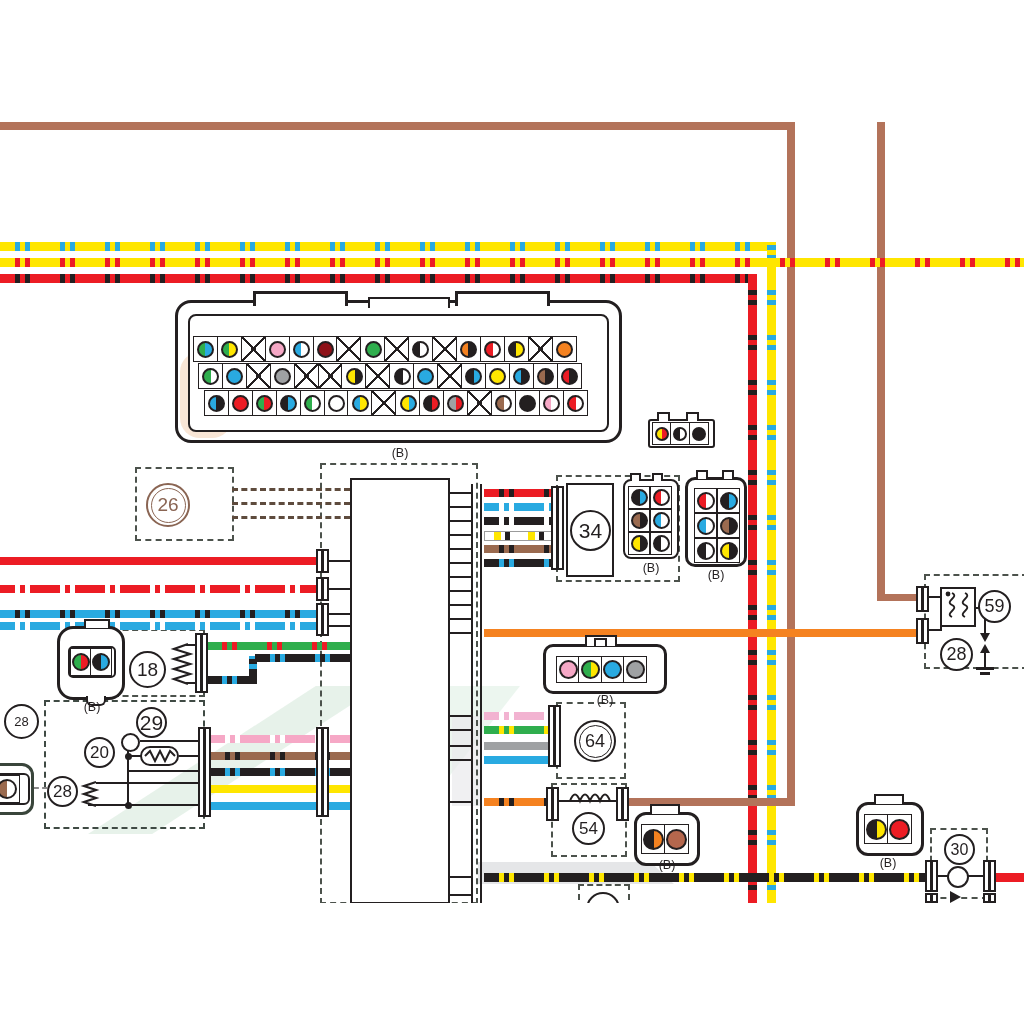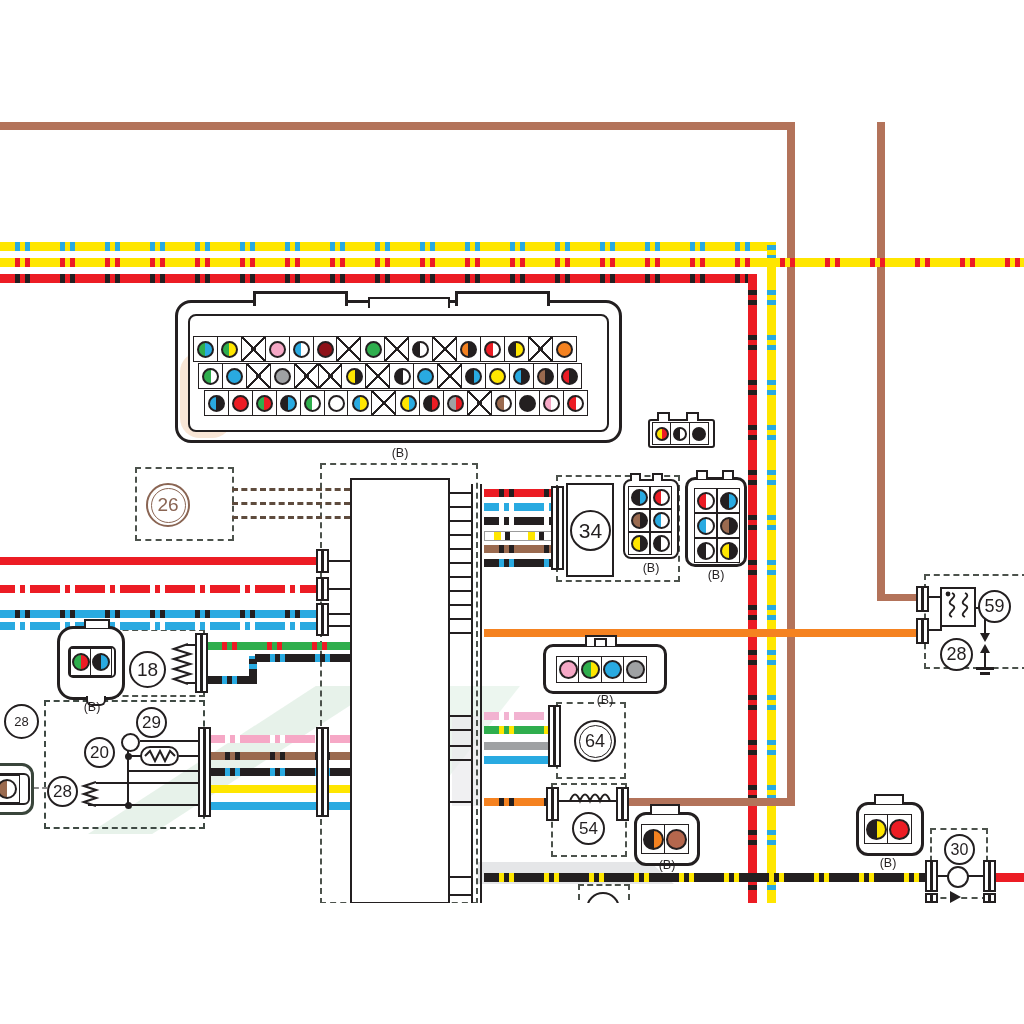--- a/index.html
+++ b/index.html
@@ -457,21 +457,21 @@
         <div class="dot" style="background: linear-gradient(90deg, rgb(35, 31, 32) 0px, rgb(35, 31, 32) 50%, rgb(255, 230, 0) 50%, rgb(255, 230, 0) 100%);"></div>
       </div>
       <div class="cell">
         <div class="dot" style="background: rgb(236, 28, 36);"></div>
       </div>
     </div>
 
   <div class="num dbl brown" style="left:146px;top:483px;width:44px;height:44px;font-size:19px;">26</div>
   <div class="num" style="left:129px;top:651px;width:37px;height:37px;font-size:19px;">18</div>
   <div class="num" style="left:4px;top:704px;width:35px;height:35px;font-size:13px;">28</div>
-  <div class="num" style="left:136px;top:707px;width:31px;height:31px;font-size:17px;">29</div>
+  <div class="num" style="left:136px;top:707px;width:31px;height:31px;font-size:21px;">29</div>
   <div class="num" style="left:84px;top:737px;width:31px;height:31px;font-size:17px;">20</div>
   <div class="num" style="left:47px;top:776px;width:31px;height:31px;font-size:17px;">28</div>
   <div class="num" style="left:570px;top:510px;width:41px;height:41px;font-size:21px;">34</div>
   <div class="num" style="left:978px;top:590px;width:33px;height:33px;font-size:18px;">59</div>
   <div class="num" style="left:940px;top:638px;width:33px;height:33px;font-size:18px;">28</div>
   <div class="num dbl" style="left:574px;top:720px;width:42px;height:42px;font-size:18px;">64</div>
   <div class="num" style="left:572px;top:812px;width:33px;height:33px;font-size:17px;">54</div>
   <div class="num" style="left:944px;top:834px;width:31px;height:31px;font-size:16px;">30</div>
   <div class="num" style="left:586px;top:892px;width:34px;height:34px;"></div>
 

